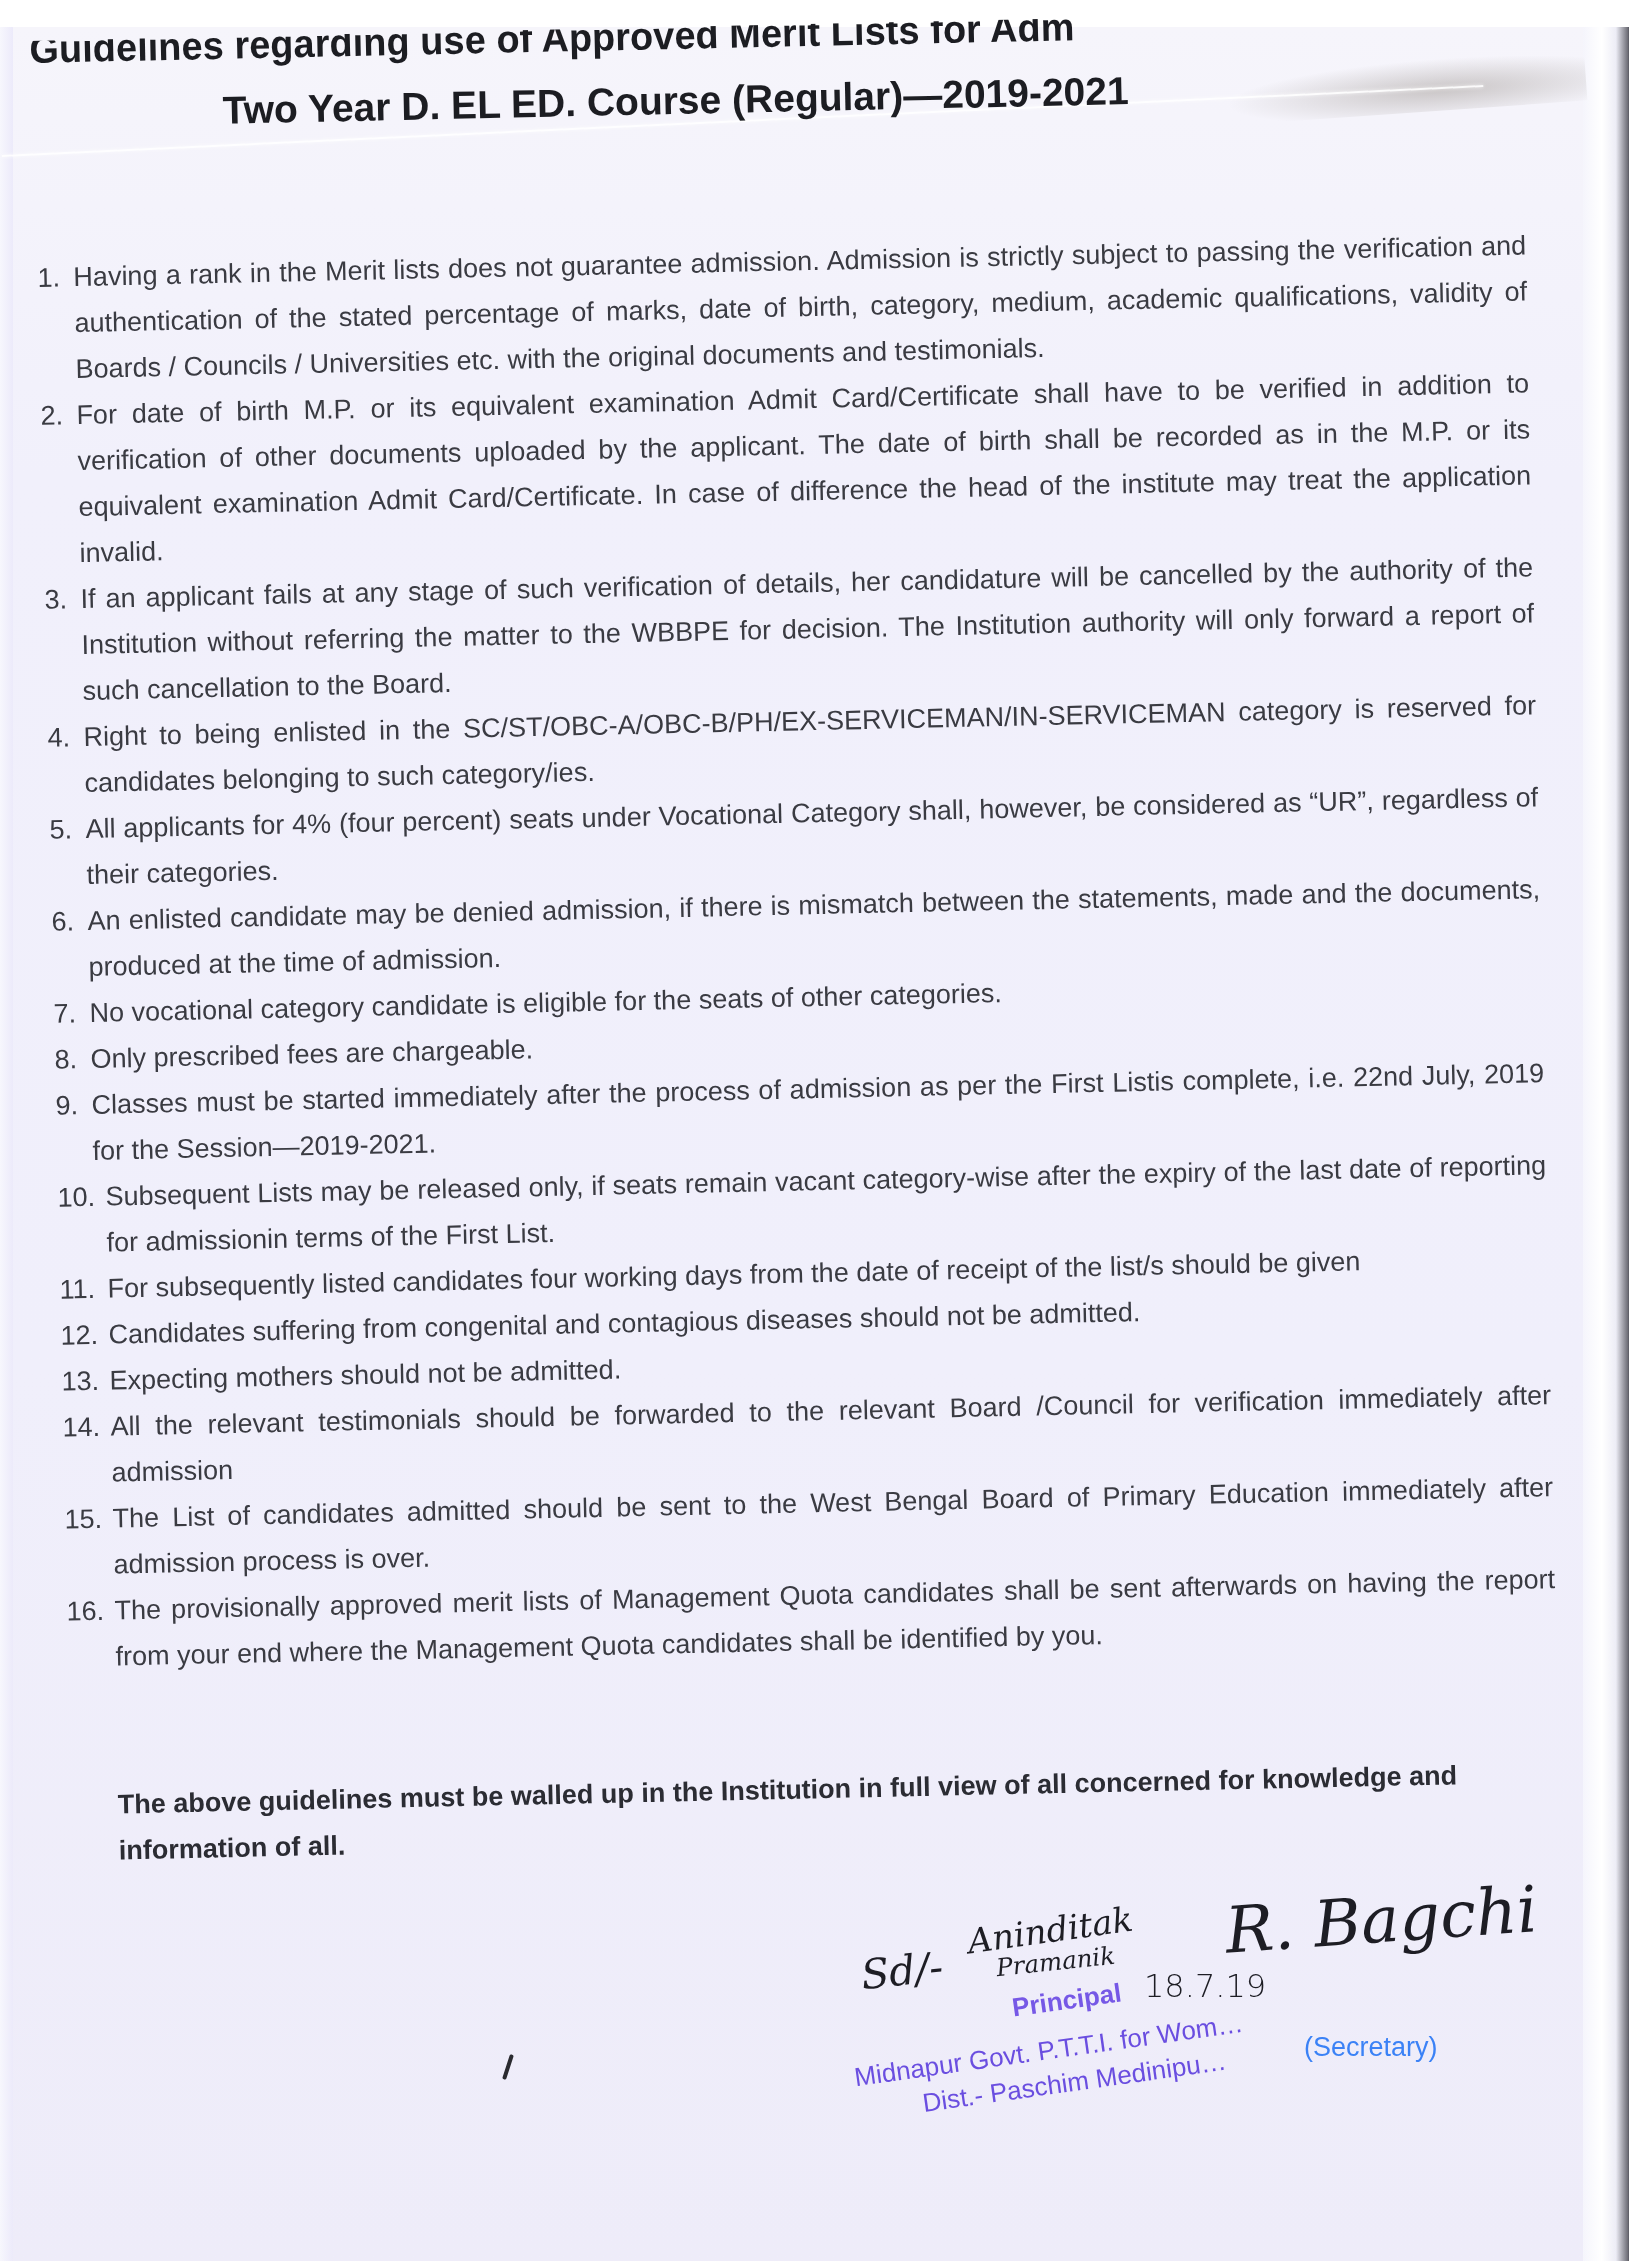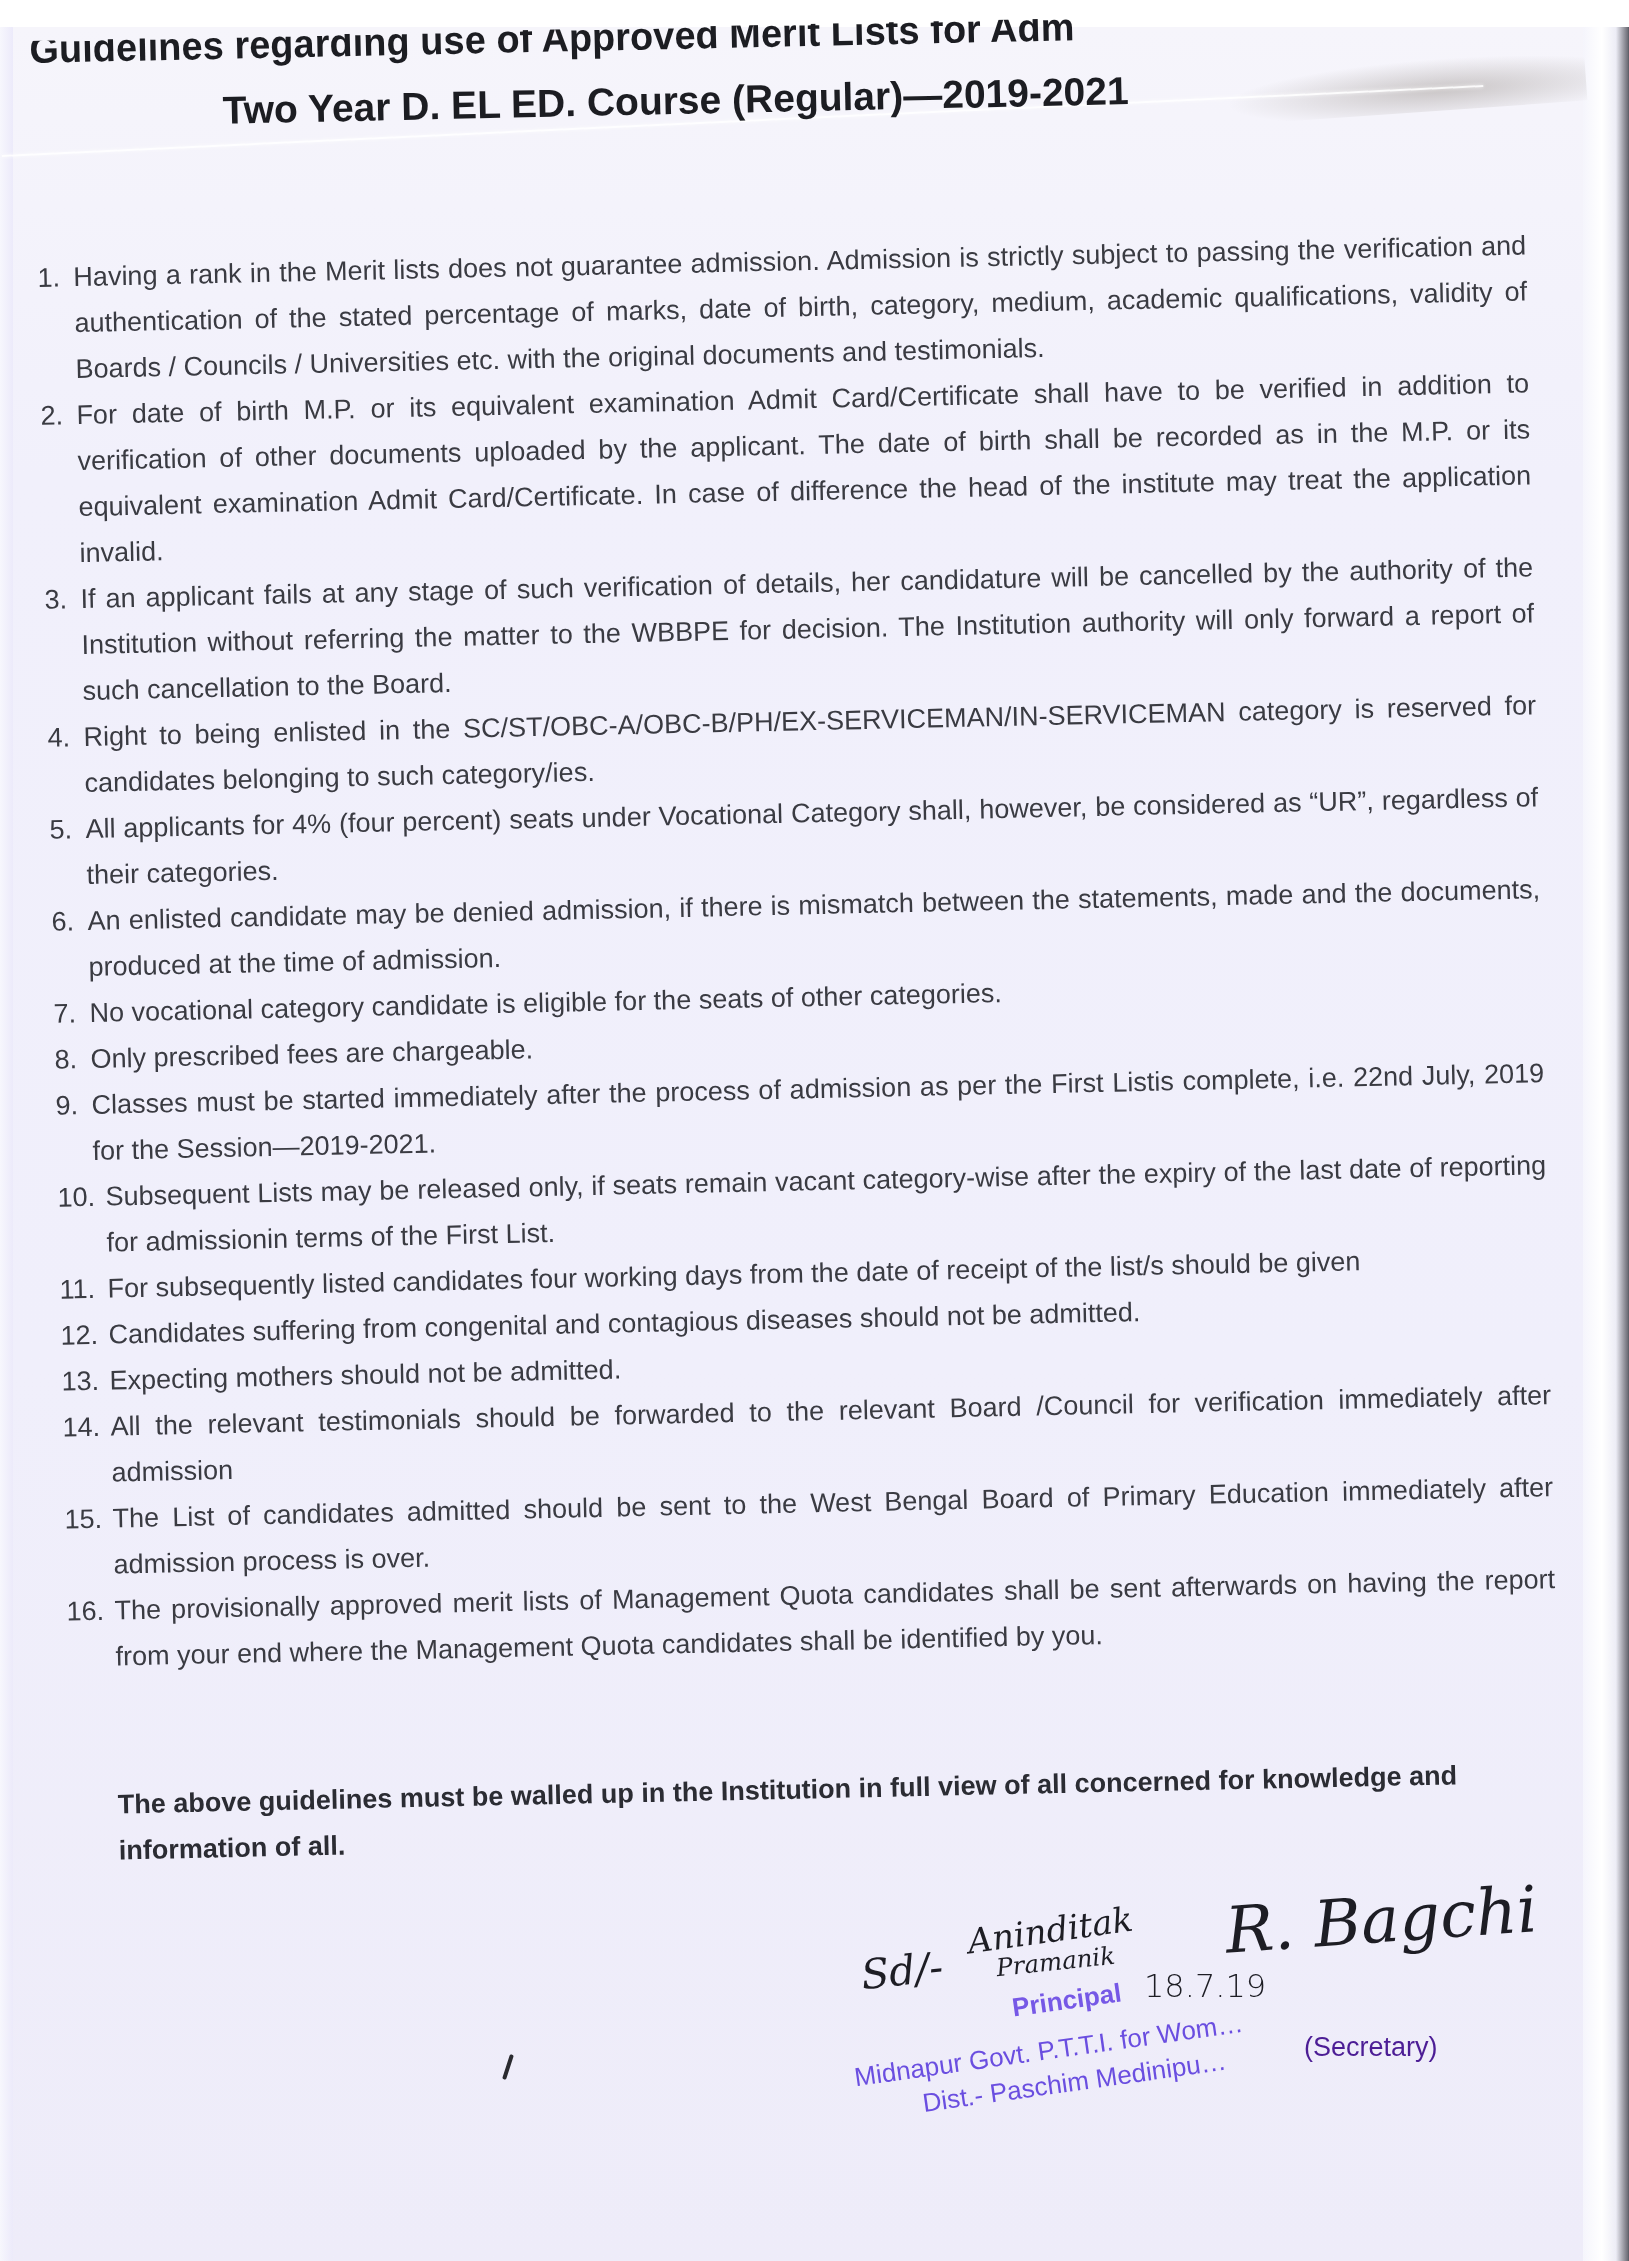--- a/index.html
+++ b/index.html
@@ -162,21 +162,21 @@
     }
     .secretary-signature {
       left: 1225px; top: 1883px;
       font-size: 64px;
       transform: rotate(-4deg);
     }
     .secretary-label {
       position: absolute;
       left: 1304px; top: 2032px;
       font-size: 27px;
-      color: #4c1d95;
+      color: #3b82f6;
       white-space: nowrap;
     }
 
     .stamp {
       position: absolute;
       left: 845px; top: 2010px;
       color: #6a4ee0;
       font-weight: bold;
       white-space: nowrap;
       transform: rotate(-8deg);

